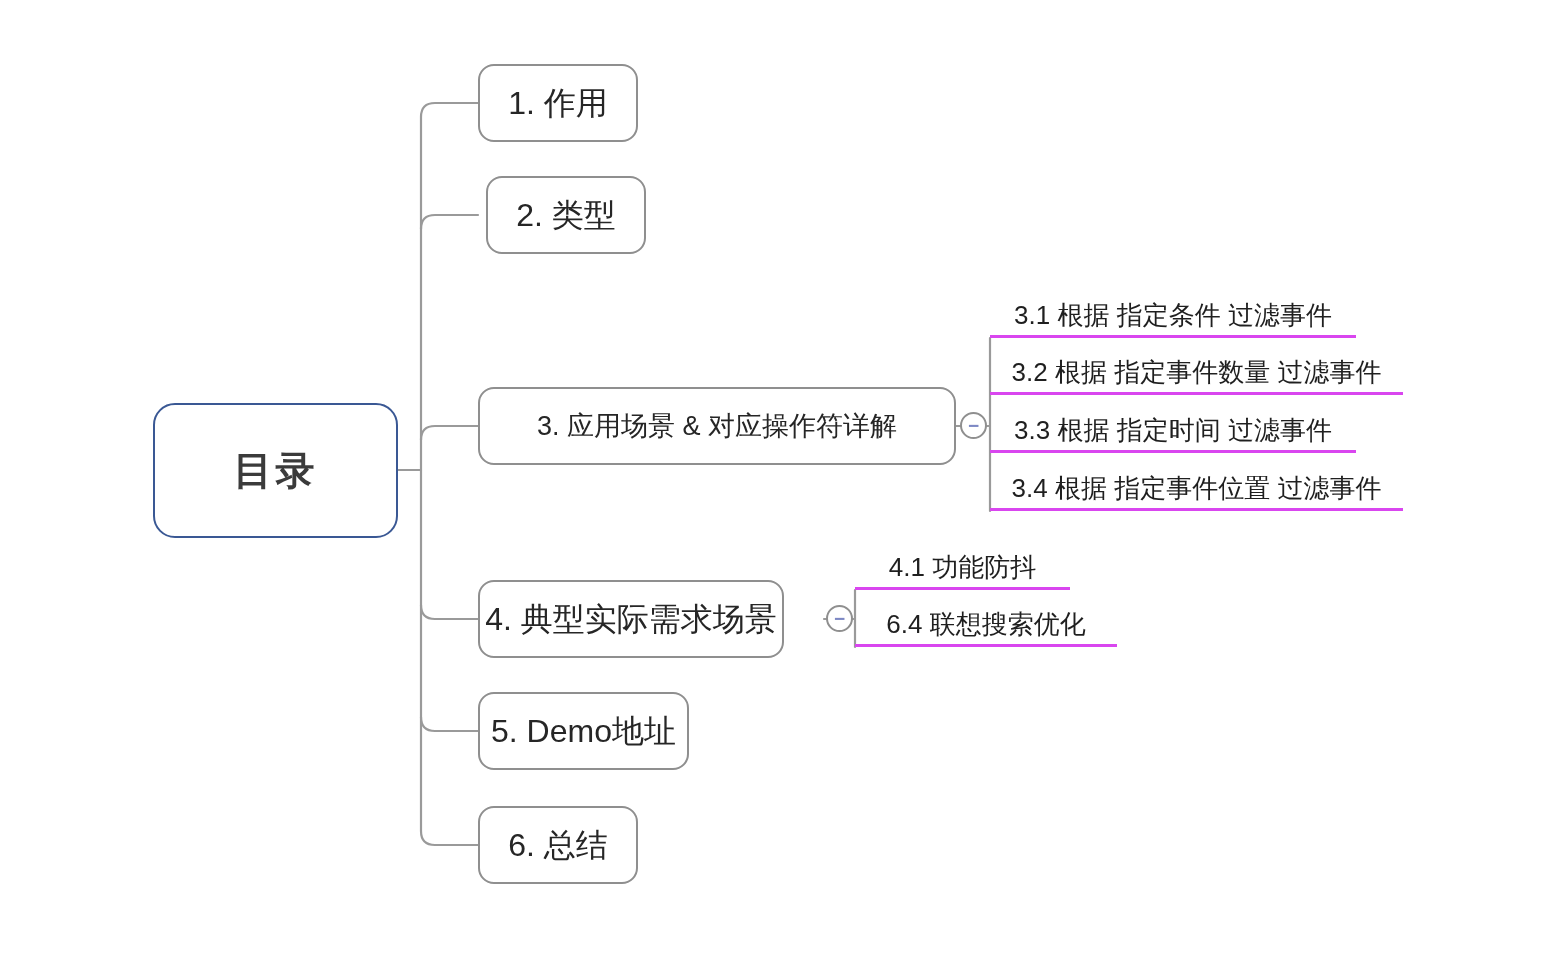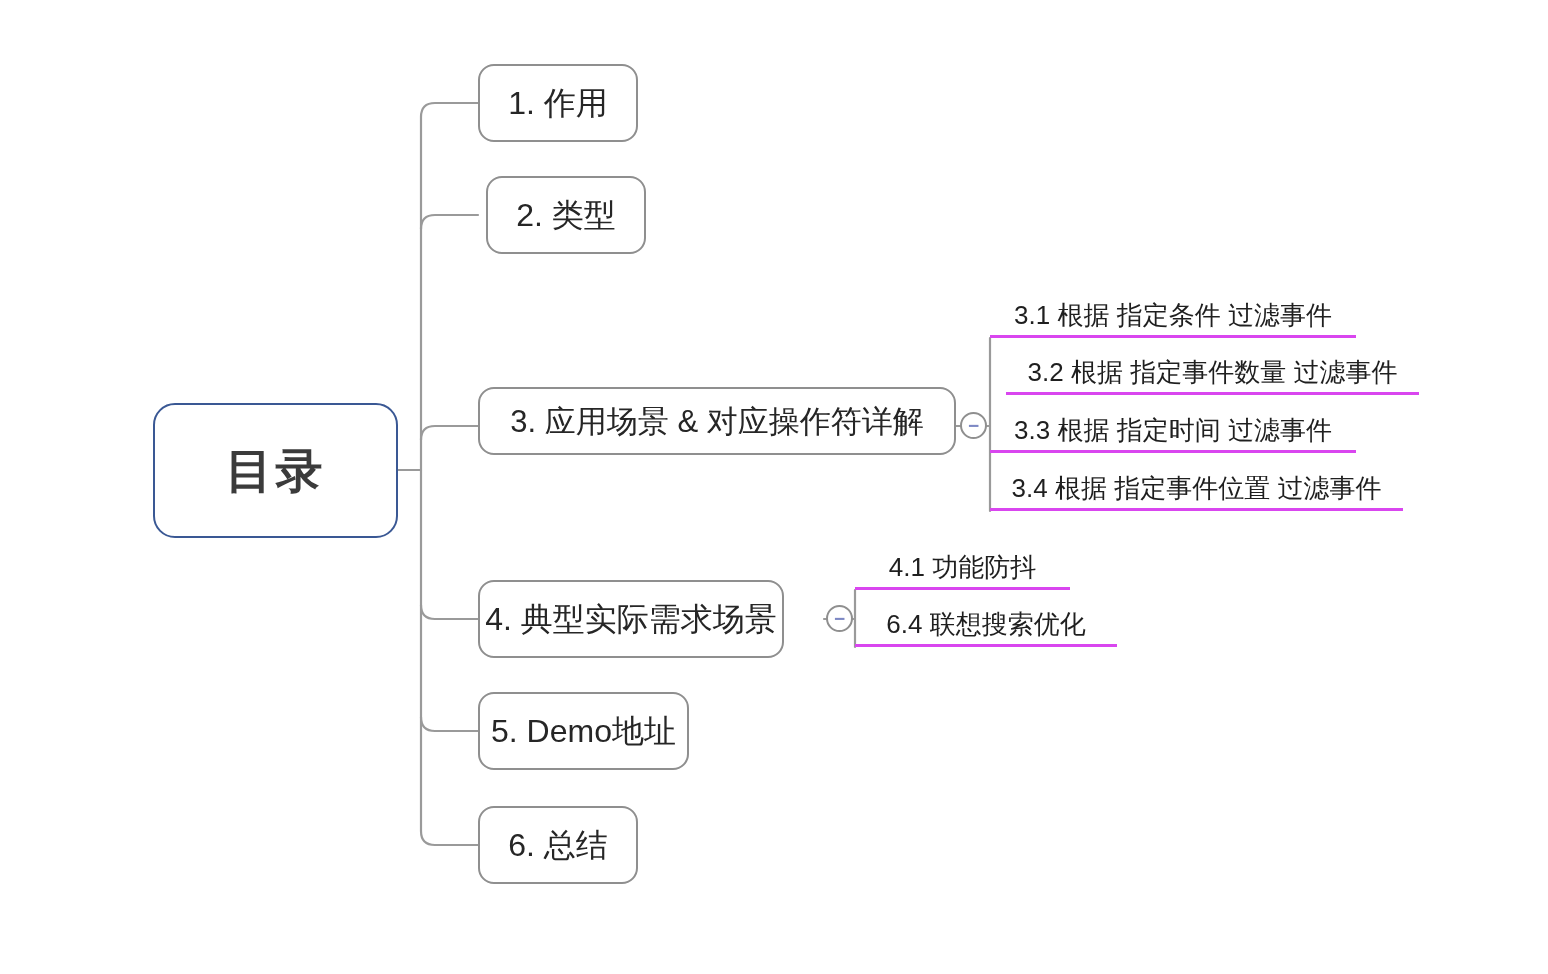--- a/index.html
+++ b/index.html
@@ -36,21 +36,21 @@
     border-radius: 16px;
     color: #262626;
     font-size: 32px;
     white-space: nowrap;
     line-height: 1;
   }
 
   .topic.root {
     border: 2.6px solid #3a5894;
     border-radius: 22px;
-    font-size: 47px;
+    font-size: 39px;
     font-weight: bold;
     color: #3b3b3b;
     letter-spacing: 3px;
   }
 
   
   .subtopic {
     position: absolute;
     display: flex;
     align-items: flex-end;
@@ -78,27 +78,27 @@
     font-size: 19px;
     font-weight: bold;
     line-height: 1;
     cursor: pointer;
   }
 
   
   #root-topic   { left: 153px; top: 403px; width: 245px; height: 135px; }
   #topic-1      { left: 478px; top: 64px;  width: 160px; height: 78px; }
   #topic-2      { left: 478px; top: 176px; width: 160px; height: 78px; margin-left: 8px; }
-  #topic-3      { left: 478px; top: 387px; width: 478px; height: 68px; font-size: 31px; }
+  #topic-3      { left: 478px; top: 387px; width: 478px; height: 78px; font-size: 27px; }
   #topic-4      { left: 478px; top: 580px; width: 306px; height: 78px; }
   #topic-5      { left: 478px; top: 692px; width: 211px; height: 78px; }
   #topic-6      { left: 478px; top: 806px; width: 160px; height: 78px; }
 
   #subtopic-3-1 { left: 990px; top: 292px; width: 366px; }
-  #subtopic-3-2 { left: 990px; top: 349px; width: 413px; margin-left: 16px; }
+  #subtopic-3-2 { left: 990px; top: 349px; width: 413px; }
   #subtopic-3-3 { left: 990px; top: 407px; width: 366px; }
   #subtopic-3-4 { left: 990px; top: 465px; width: 413px; }
 
   #subtopic-4-1 { left: 855px; top: 544px; width: 215px; }
   #subtopic-4-2 { left: 855px; top: 601px; width: 262px; }
 
   #collapse-3   { left: 960px; top: 412px; }
   #collapse-4   { left: 826px; top: 605px; }
 </style>
 </head>

